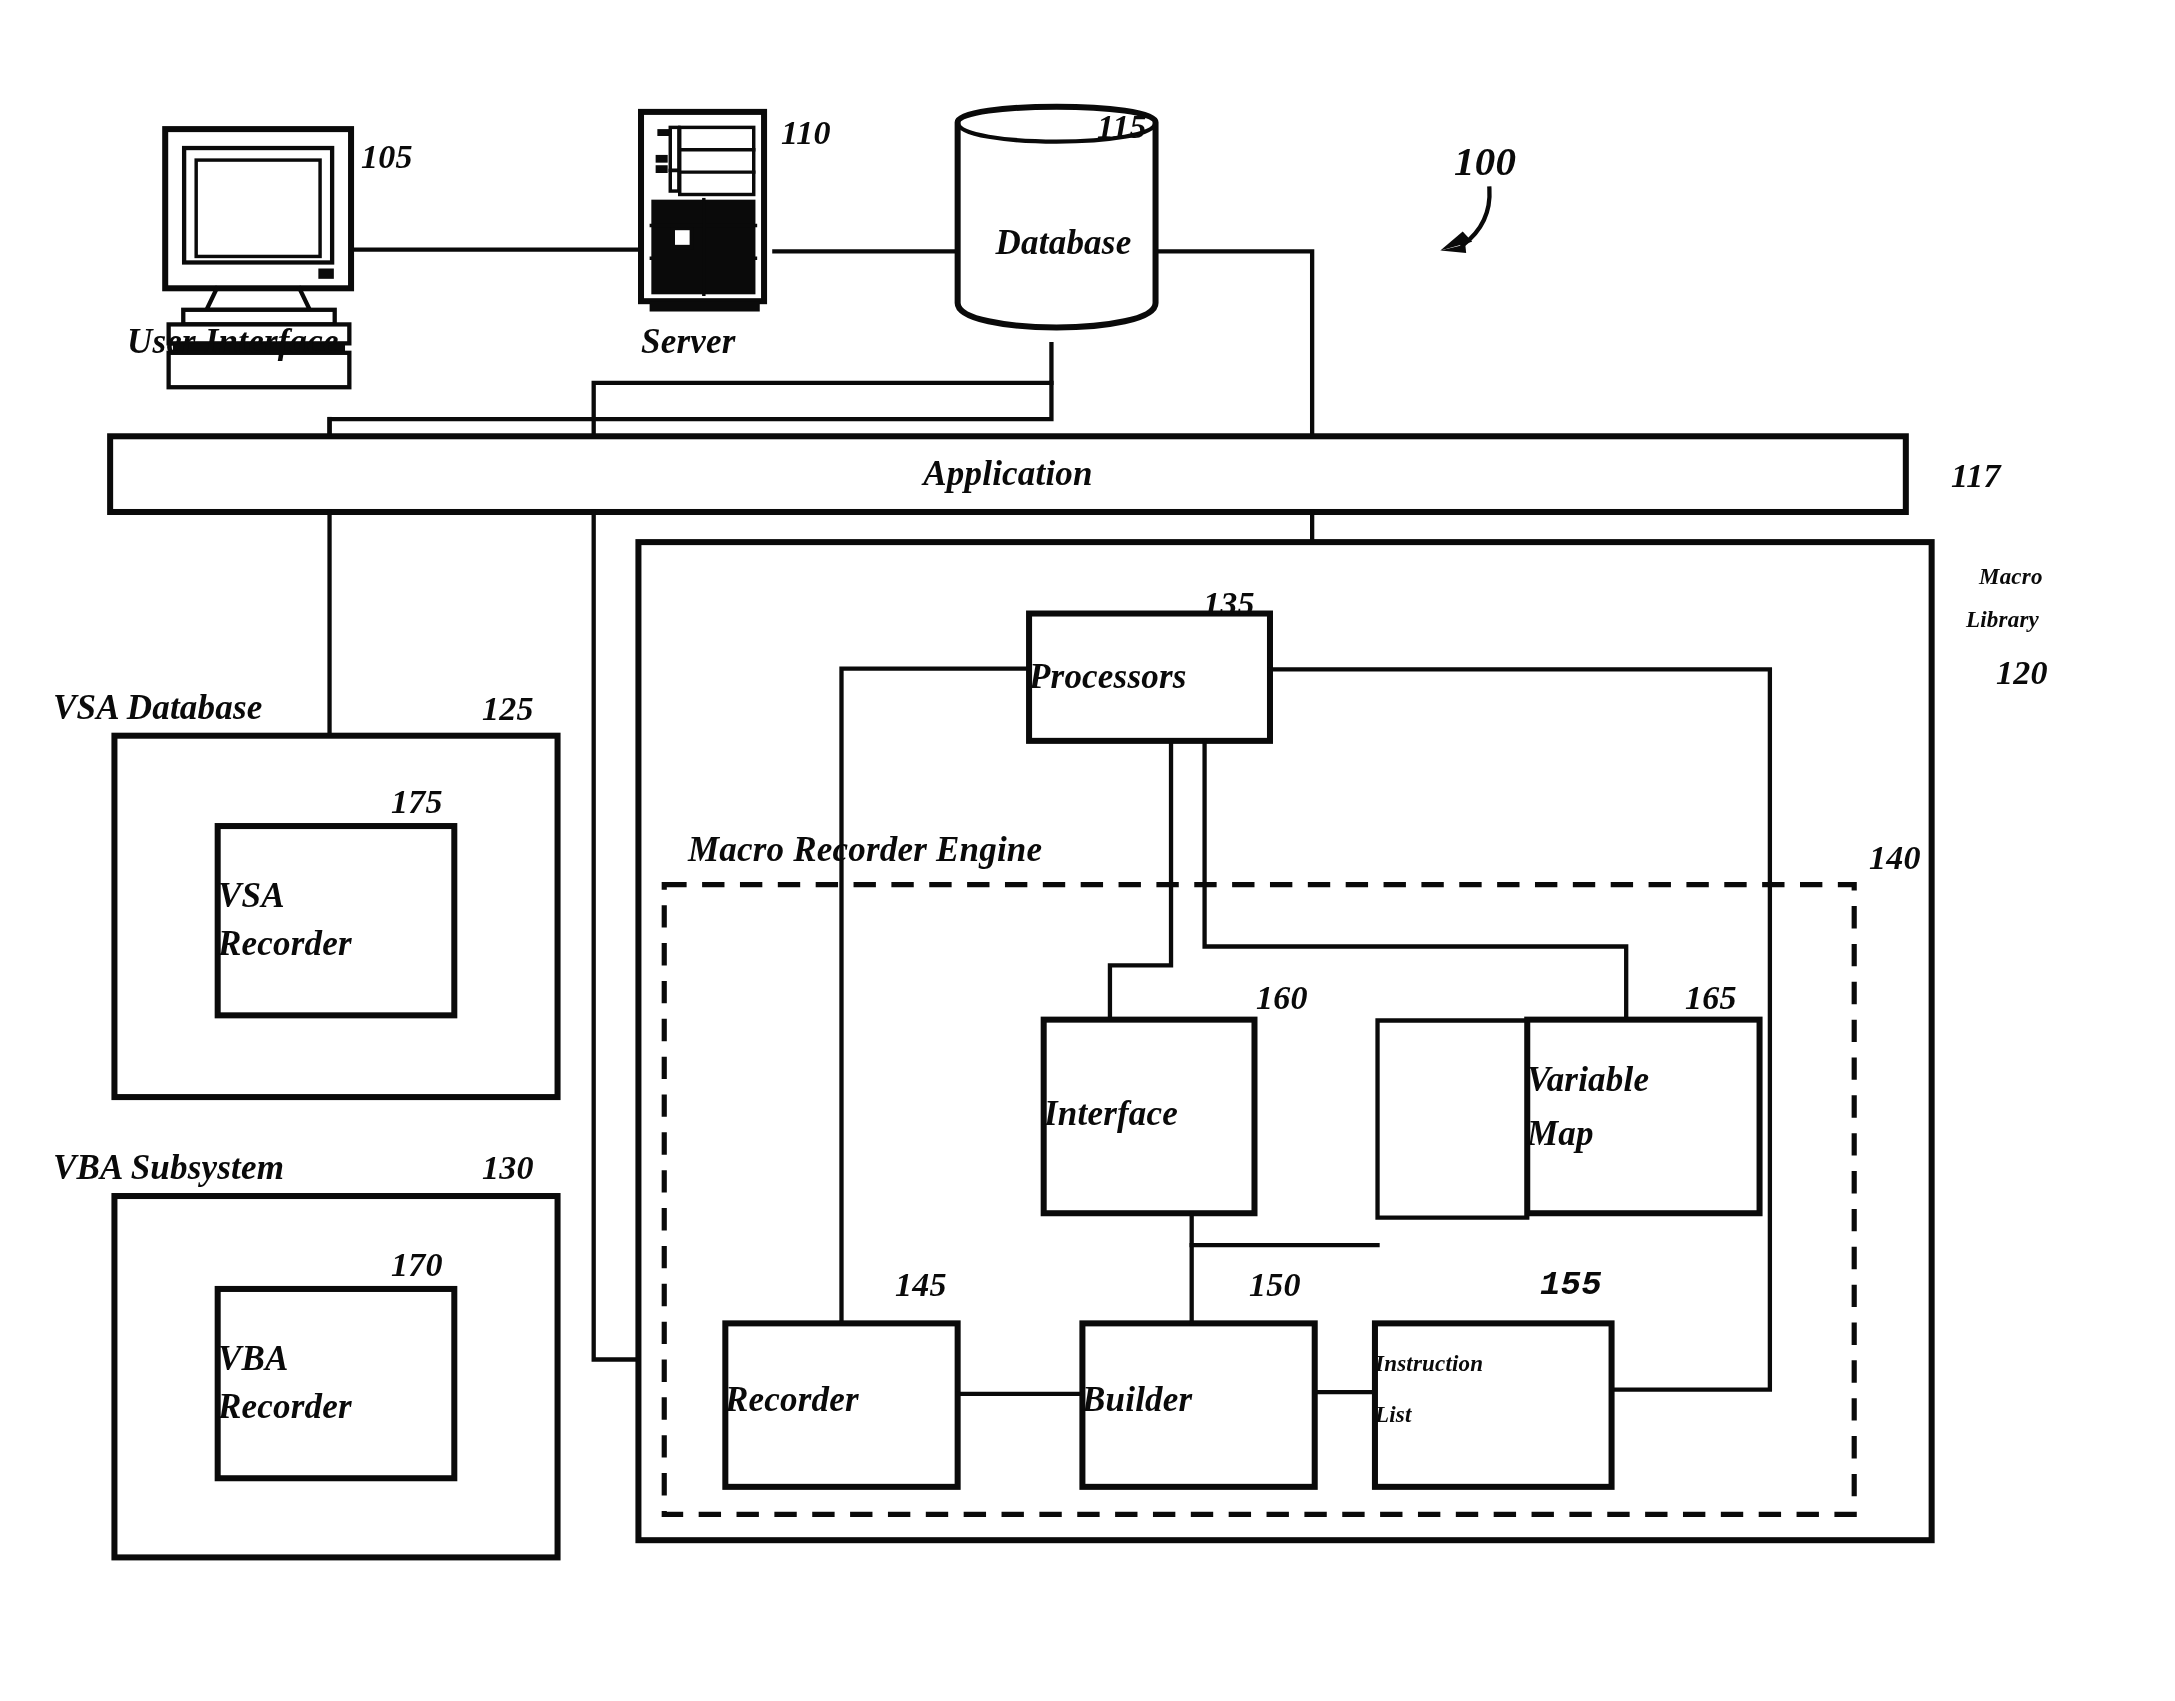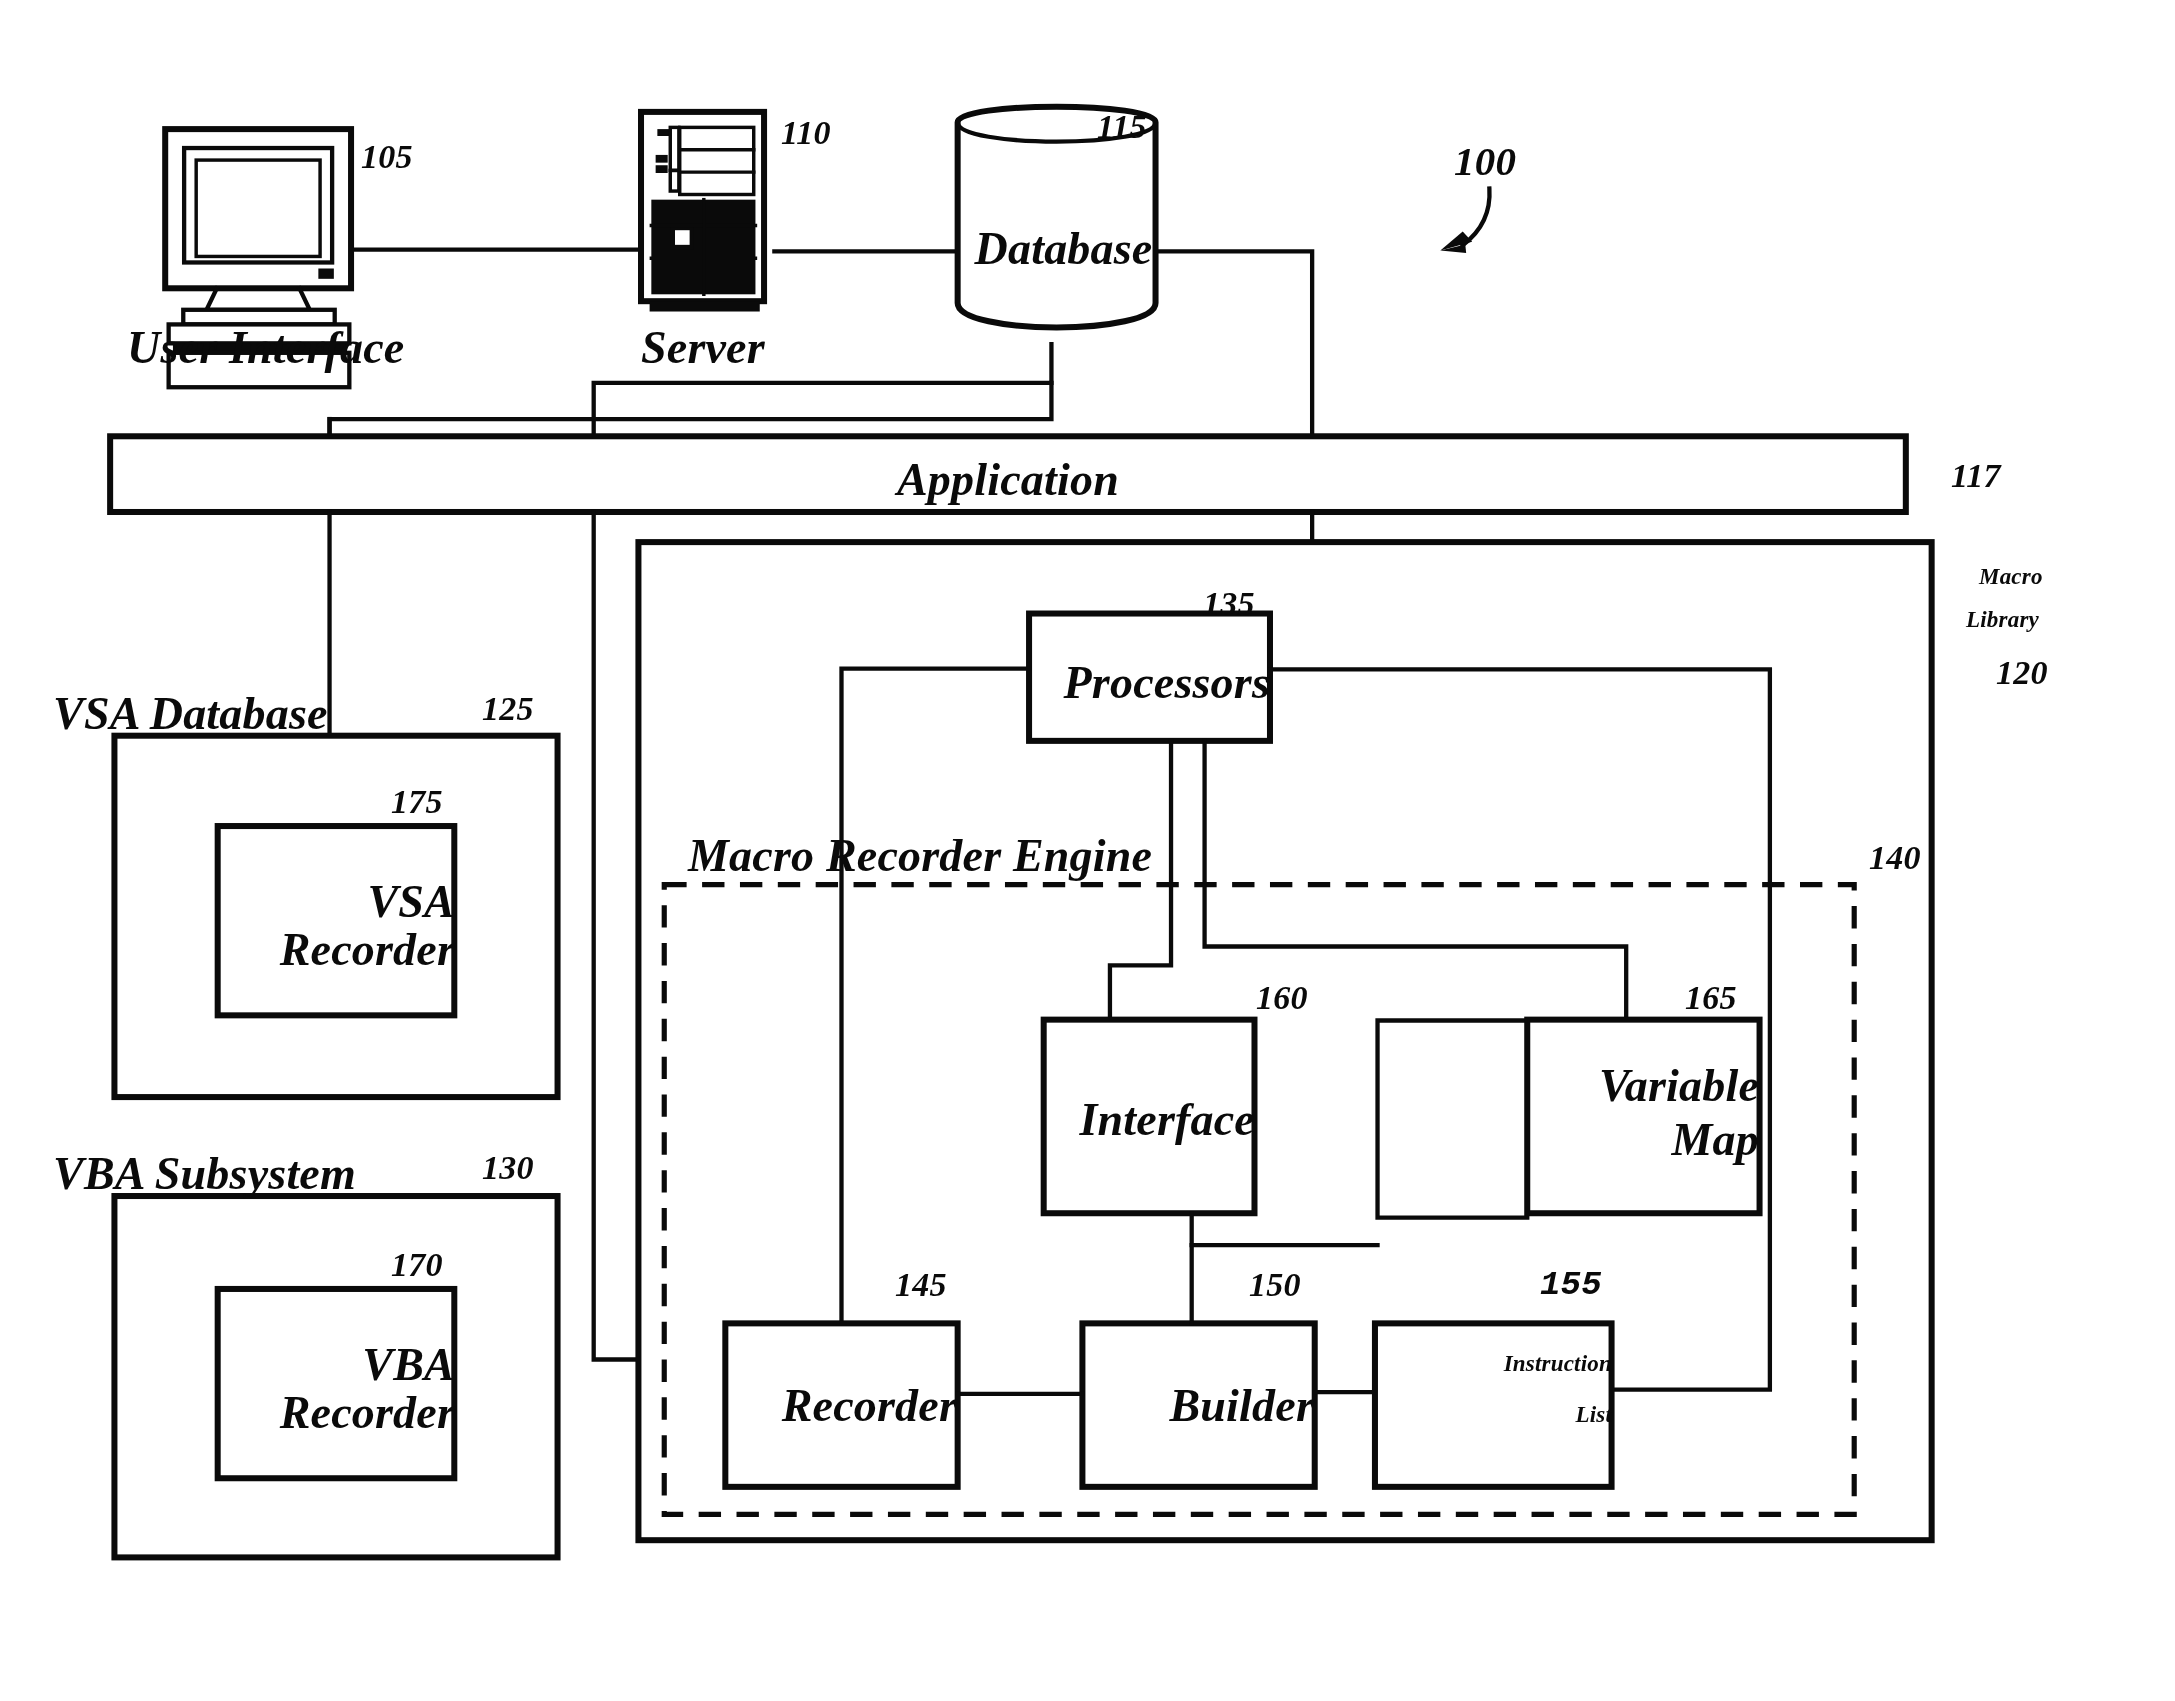--- a/index.html
+++ b/index.html
@@ -66,23 +66,23 @@
     font-style: italic;
     font-weight: bold;
     color: #0a0a0a;
     white-space: nowrap;
     line-height: 1.12;
     letter-spacing: 0.2px;
   }
   .num {
     font-size: 34px;
   }
-  .name-lg { font-size: 46px; }
+  .name-lg { font-size: 35px; }
   .name-md { font-size: 23px; }
-  .center { text-align: right; }
+  .center { text-align: left; }
 </style>
 </head>
 <body>
 
 <div id="page">
 
   <svg class="diagram" viewBox="0 0 2529 1978">
 
     <g>
       <path class="stroke" d="M 408 290 L 745 290"></path>

